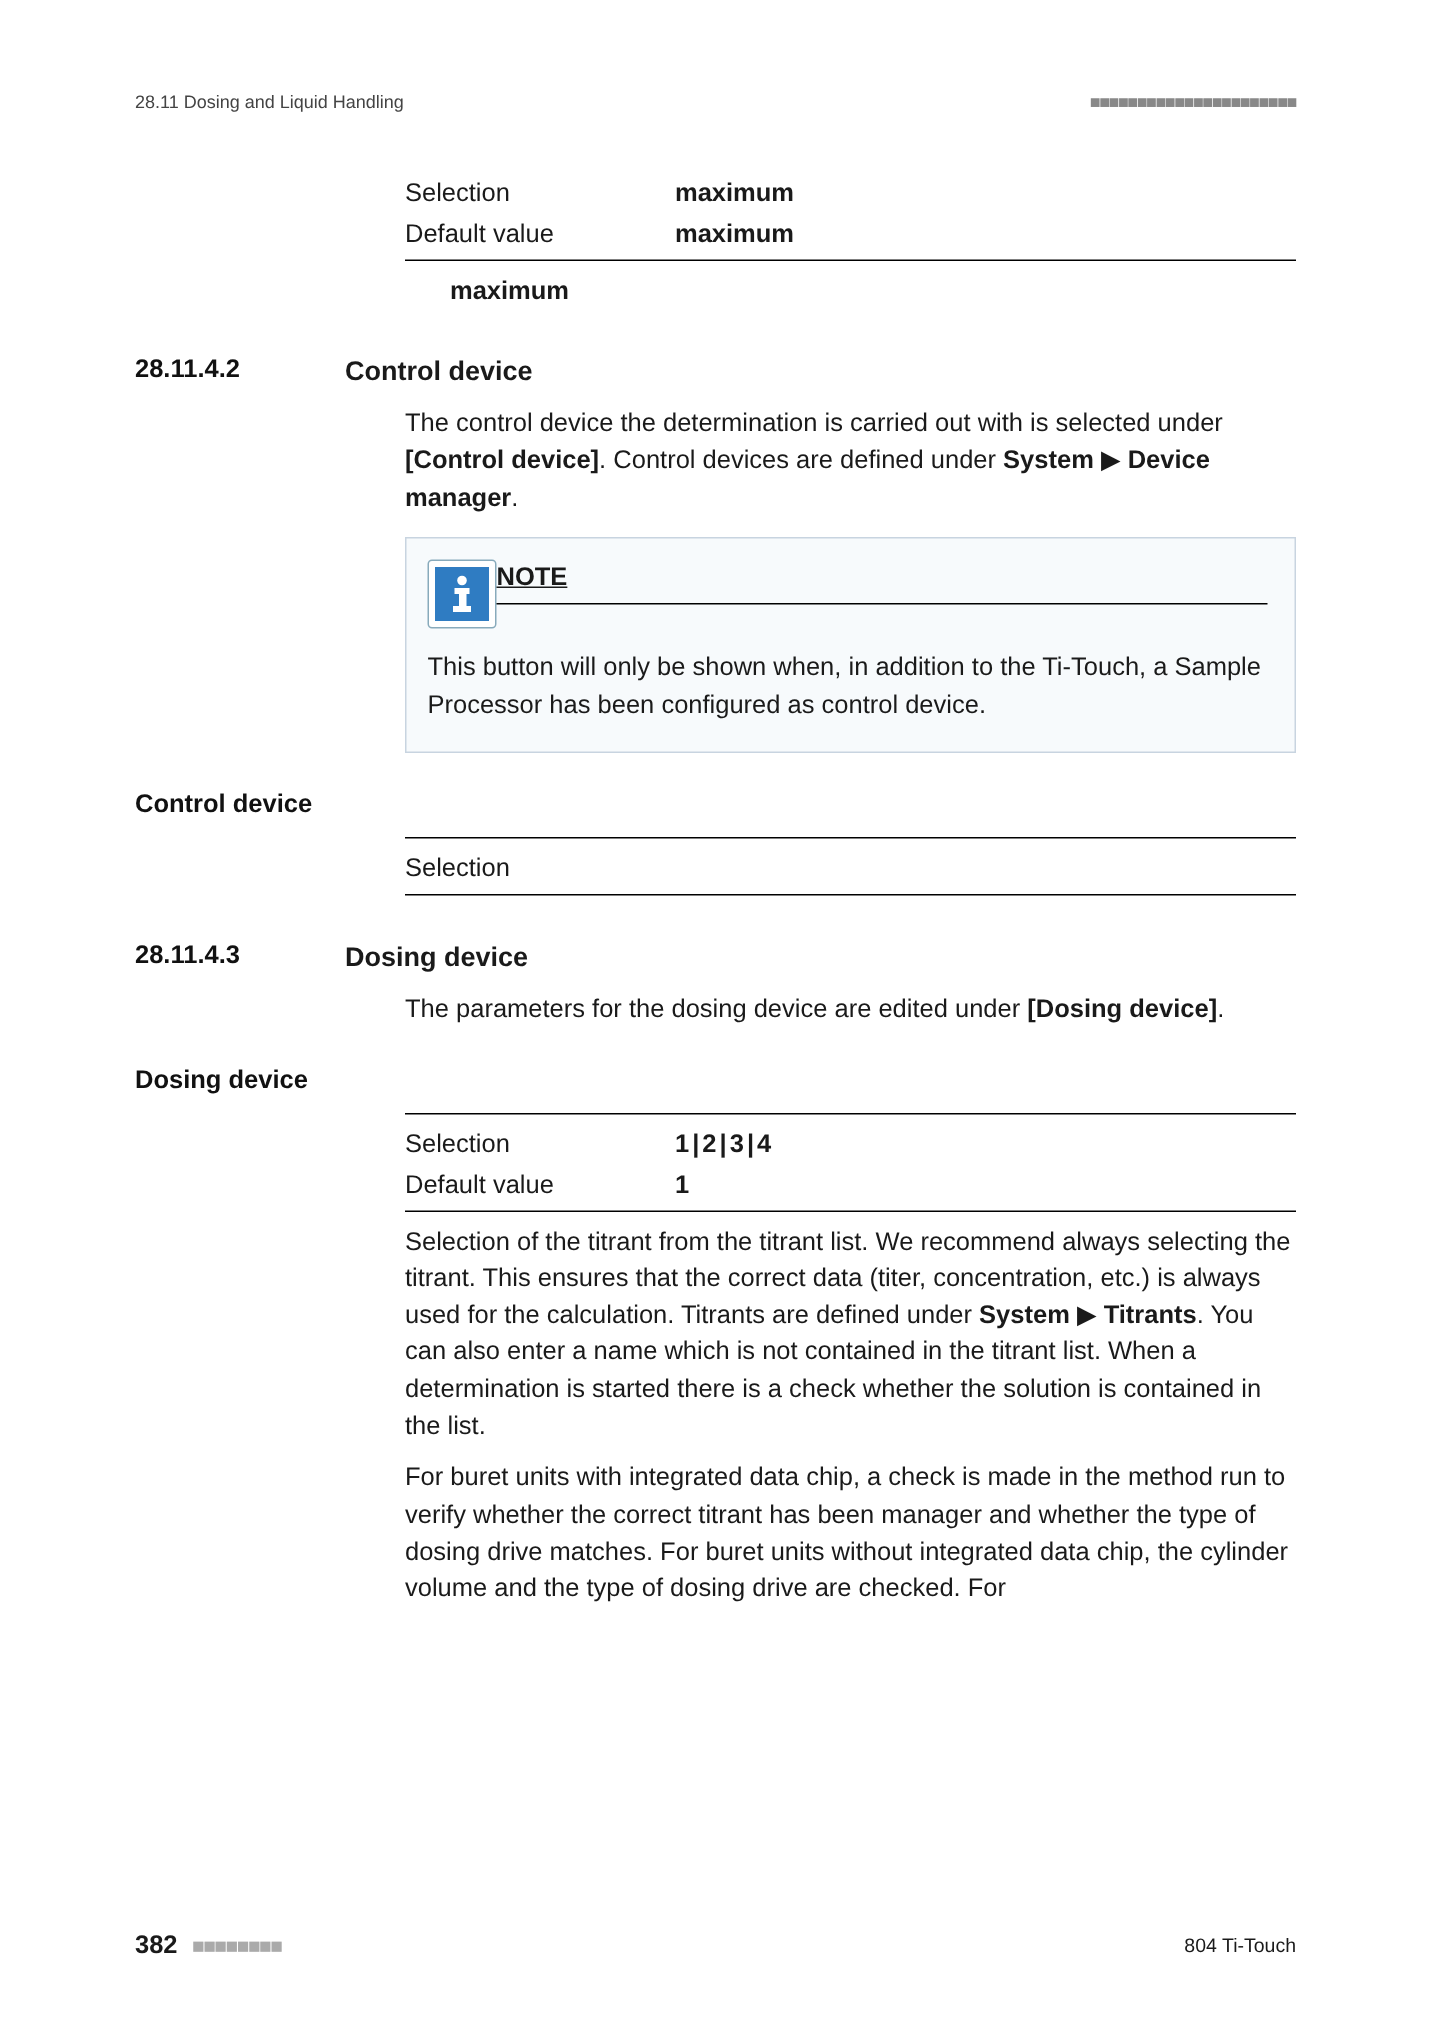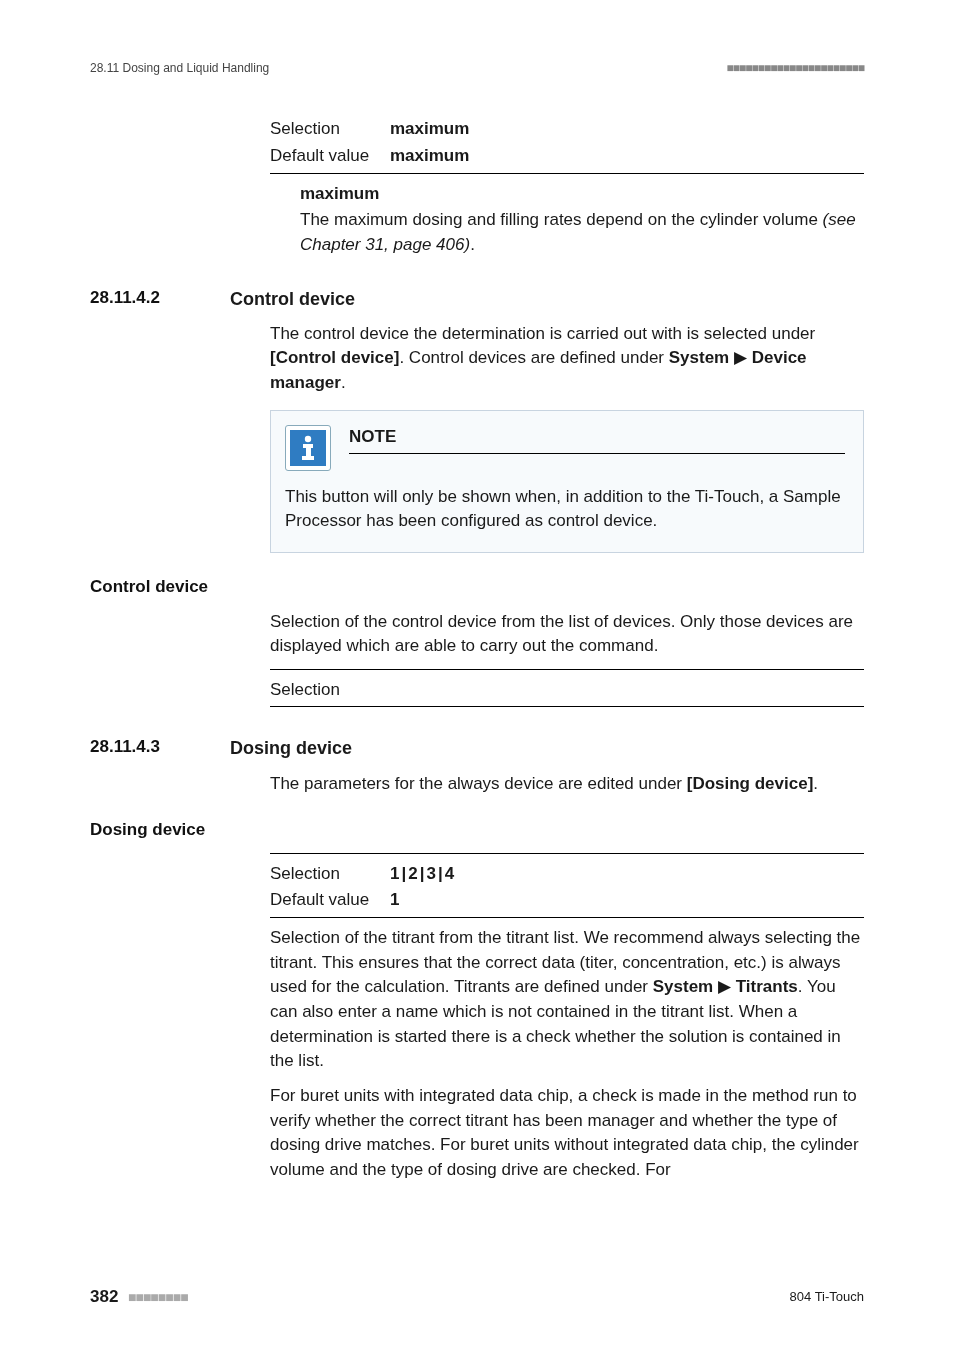--- a/index.html
+++ b/index.html
@@ -23,20 +23,21 @@
   }
   .header-dashes {
     letter-spacing: -1px;
     color: #888;
   }
   .content {
     margin-left: 180px;
   }
   .kv-row {
     display: flex;
+    gap: 60px;
     margin-bottom: 2px;
   }
   .kv-label { width: 120px; }
   .kv-value { font-weight: 700; }
   .hr-thin {
     border: 0;
     border-top: 1px solid #000;
     margin: 4px 0 8px 0;
   }
   .indent1 { margin-left: 30px; }
@@ -69,22 +70,22 @@
   .body-text { margin-bottom: 10px; }
   .note-box {
     border: 1px solid #c8d4e0;
     background: #f7fafc;
     margin: 14px 0 14px 0;
     padding: 14px 18px 18px 14px;
   }
   .note-top {
     display: flex;
     align-items: flex-start;
-    gap: 18px;
     margin-bottom: 14px;
+    text-decoration: underline;
   }
   .note-icon-wrap {
     width: 46px;
     height: 46px;
     border: 1px solid #8ab;
     border-radius: 3px;
     display: flex;
     align-items: center;
     justify-content: center;
     background: #fff;
@@ -127,24 +128,20 @@
     <span class="kv-value">maximum</span>
   </div>
   <div class="kv-row">
     <span class="kv-label">Default value</span>
     <span class="kv-value">maximum</span>
   </div>
   <hr class="hr-thin">
 
   <div class="indent1">
     <div class="term-head">maximum</div>
-    <div class="term-body">
-      <span>The maximum dosing and filling rates depend on the cylinder volume</span>
-      <span class="italic">(see Chapter 31, page 406)</span><span>.</span>
-    </div>
   </div>
 
   <div class="section-row">
     <span class="section-num">28.11.4.2</span>
     <span class="section-title">Control device</span>
   </div>
   <div class="body-text">
     <span>The control device the determination is carried out with is selected under </span><b>[Control device]</b><span>. Control devices are defined under </span><b>System</b><span> ▶ </span><b>Device manager</b><span>.</span>
   </div>
 
@@ -158,33 +155,32 @@
           <rect x="16" y="14" width="5" height="14" fill="#fff"></rect>
           <rect x="12" y="26" width="12" height="4" fill="#fff"></rect>
         </svg>
       </span>
       <div class="note-label">NOTE</div>
     </div>
     <div>This button will only be shown when, in addition to the Ti-Touch, a Sample Processor has been configured as control device.</div>
   </div>
 
   <div class="param-head">Control device</div>
-  <div class="body-text">Selection of the control device from the list of devices. Only those devices are displayed which are able to carry out the command.</div>
   <hr class="hr-thin">
   <div class="kv-row">
     <span class="kv-label">Selection</span>
   </div>
   <hr class="hr-thin">
 
   <div class="section-row">
     <span class="section-num">28.11.4.3</span>
     <span class="section-title">Dosing device</span>
   </div>
   <div class="body-text">
-    <span>The parameters for the always device are edited under </span><b>[Dosing device]</b><span>.</span>
+    <span>The parameters for the dosing device are edited under </span><b>[Dosing device]</b><span>.</span>
   </div>
 
   <div class="param-head">Dosing device</div>
   <hr class="hr-thin">
   <div class="kv-row">
     <span class="kv-label">Selection</span>
     <span class="kv-value">
       <span>1</span><span class="sep">|</span><span>2</span><span class="sep">|</span><span>3</span><span class="sep">|</span><span>4</span>
     </span>
   </div>

